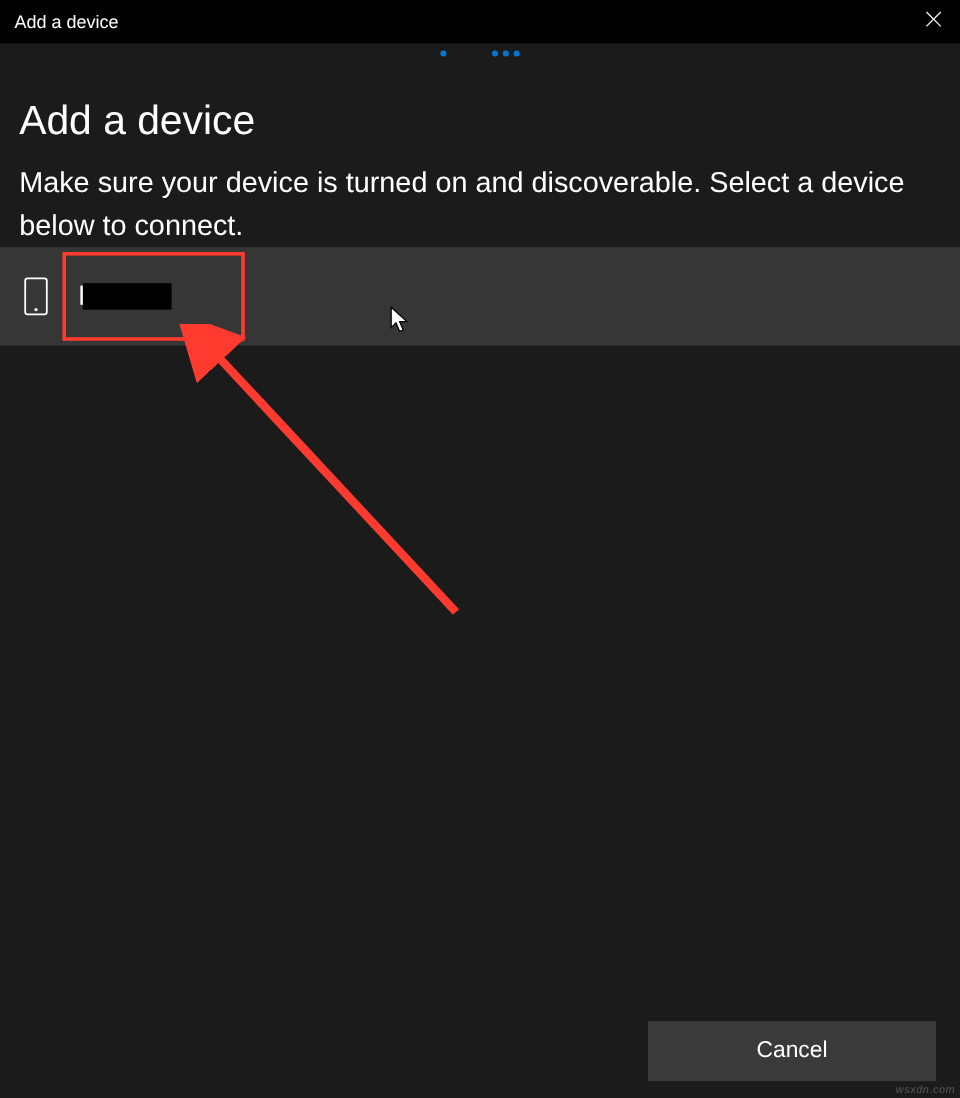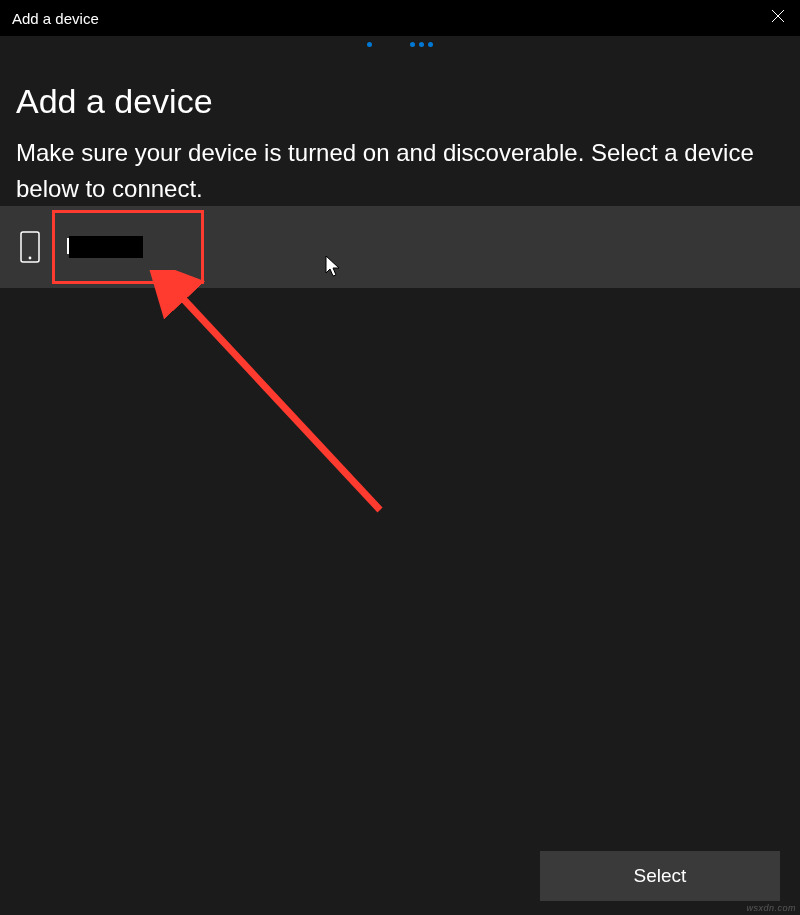--- a/index.html
+++ b/index.html
@@ -183,16 +183,16 @@
   <line x1="250" y1="240" x2="45" y2="20" stroke="#ff3b30" stroke-width="7" marker-end="url(#arrowhead)"></line>
 </svg>
 
 <div class="cursor-img">
   <svg width="18" height="24" viewBox="0 0 18 24">
     <polygon points="1,1 1,18 5,14 8,21 11,20 8,13 14,13" fill="#ffffff" stroke="#000000" stroke-width="1"></polygon>
   </svg>
 </div>
 
 <div class="footer">
-  <button class="cancel-btn">Select</button>
+  <button class="cancel-btn">Cancel</button>
 </div>
 
 <div class="watermark">wsxdn.com</div>
 
 </body></html>

